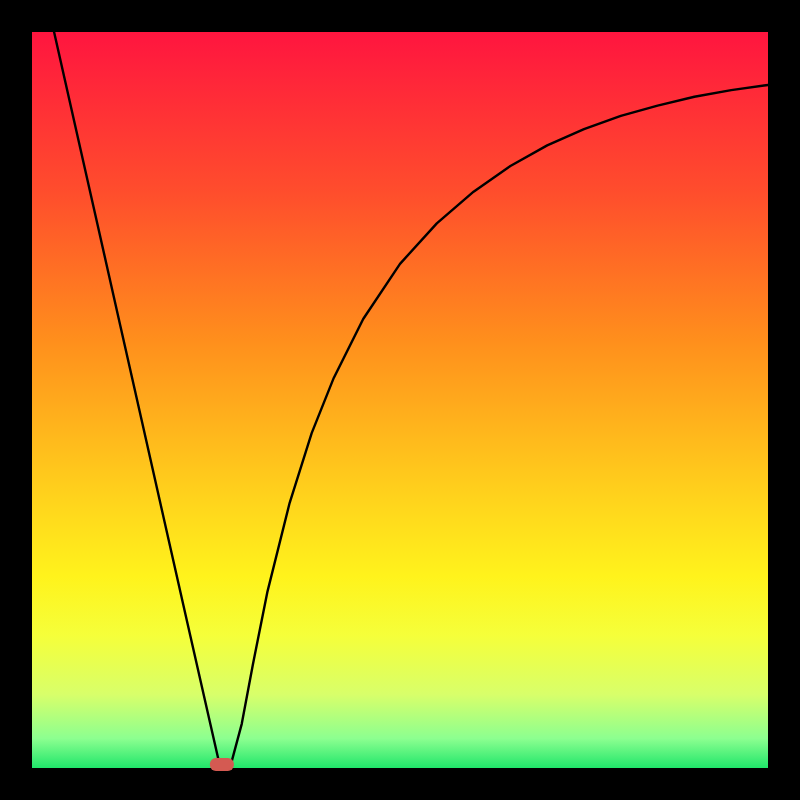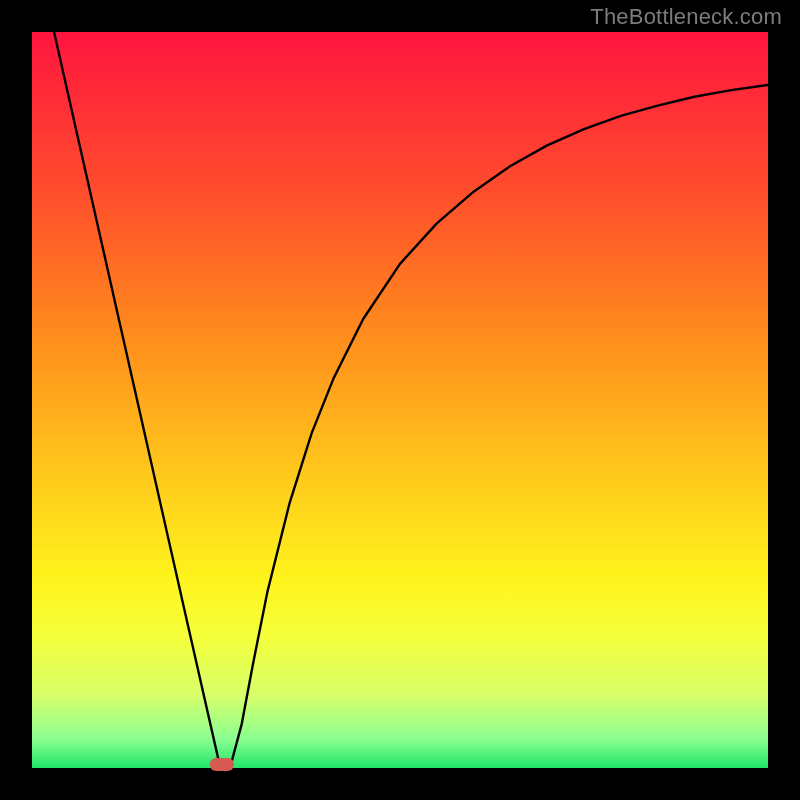--- a/index.html
+++ b/index.html
@@ -28,21 +28,20 @@
     user-select: none;
   }
   svg {
     display: block;
   }
 </style>
 </head>
 <body>
 
 <div class="frame">
-  <div class="watermark">TheBottleneck.com</div>
 
   <svg id="chart-svg" width="800" height="800" viewBox="0 0 800 800">
     <defs>
       <linearGradient id="bg-grad" x1="0" y1="0" x2="0" y2="1">
           <stop offset="0.0%" stop-color="#ff153f"></stop>
           <stop offset="22.0%" stop-color="#ff4e2c"></stop>
           <stop offset="42.0%" stop-color="#ff8f1c"></stop>
           <stop offset="62.0%" stop-color="#ffcf1c"></stop>
           <stop offset="74.0%" stop-color="#fff31c"></stop>
           <stop offset="82.0%" stop-color="#f5ff3a"></stop>

